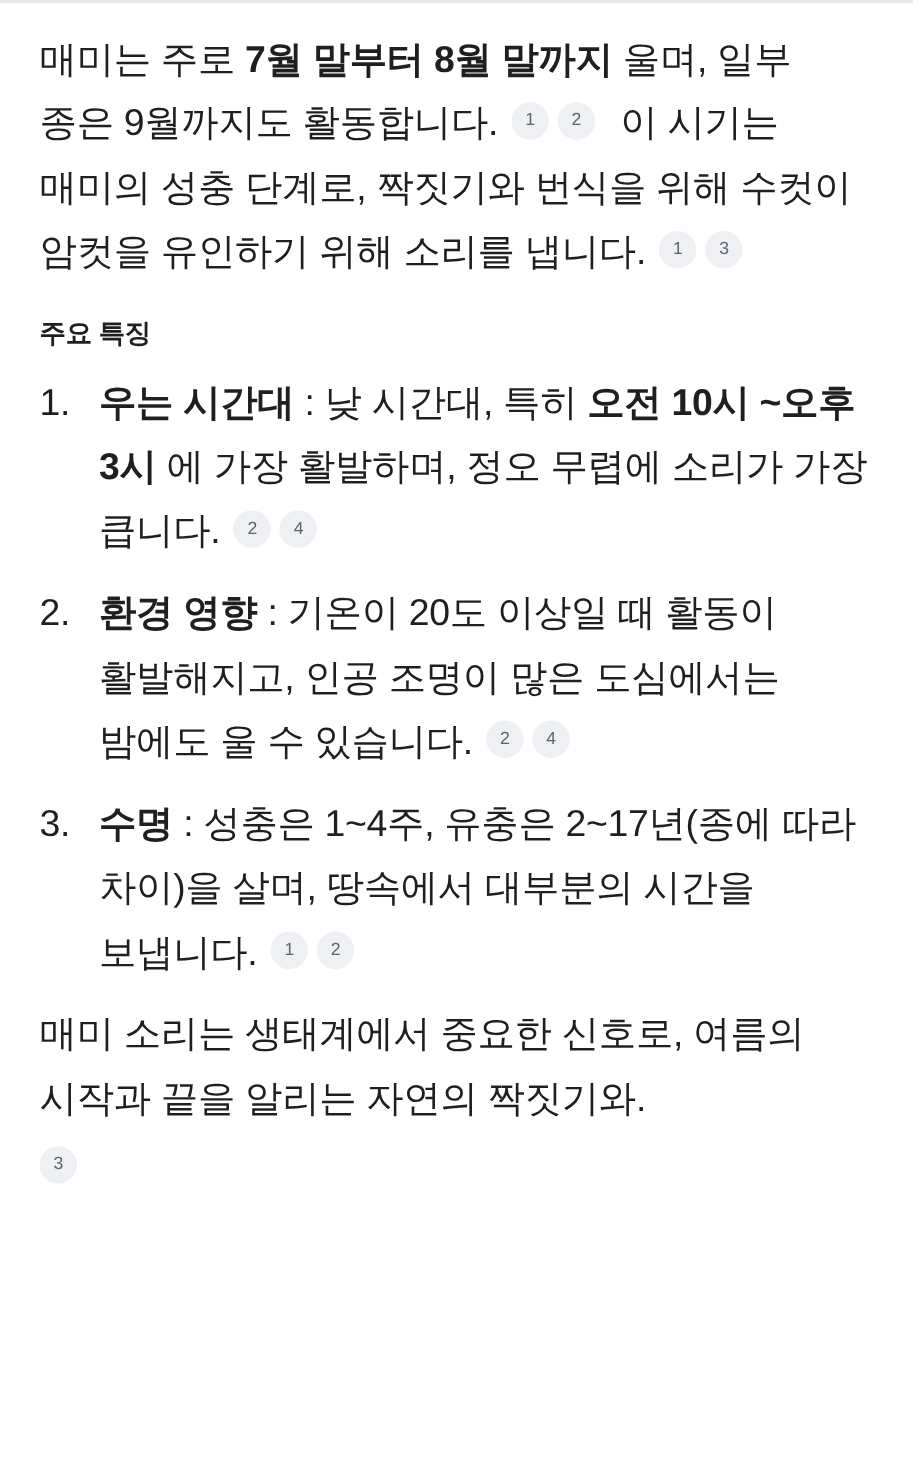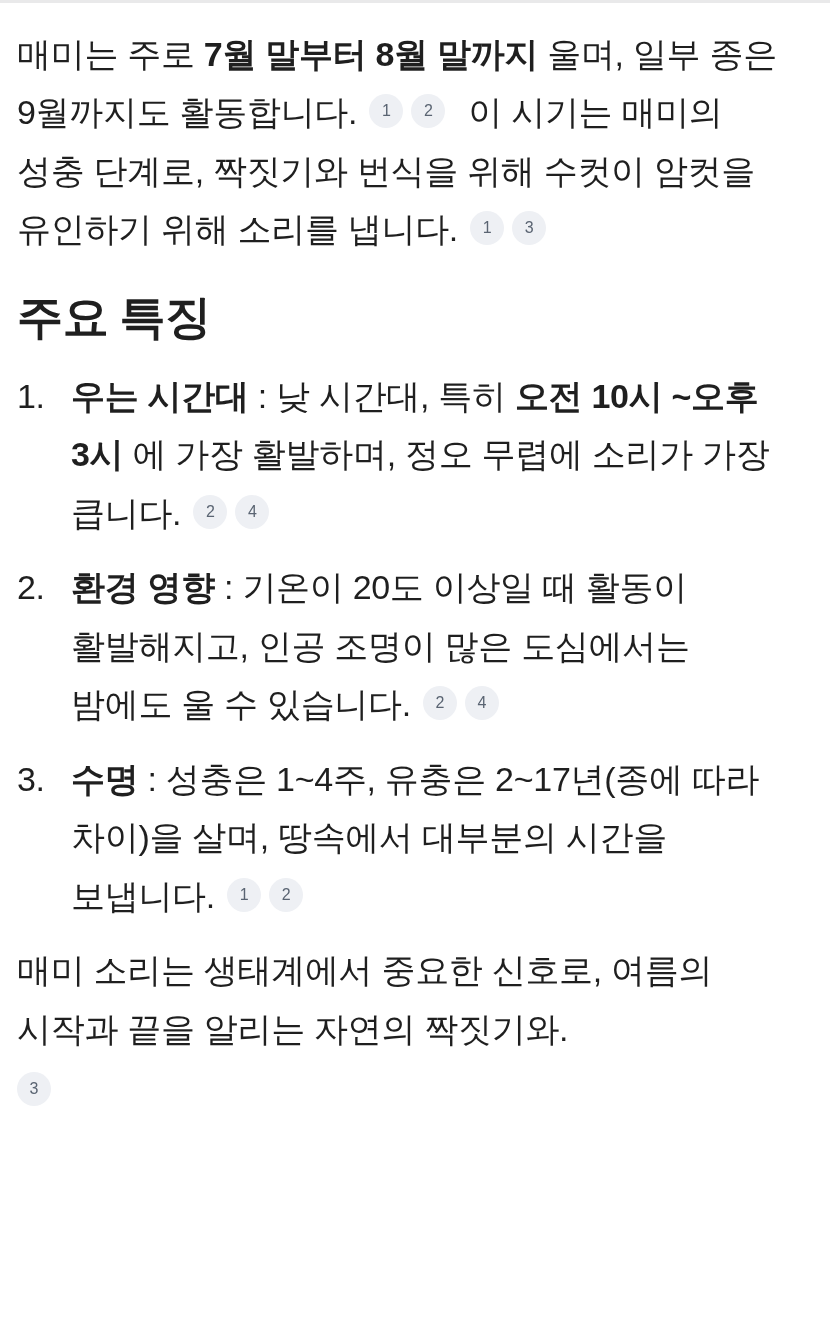--- a/index.html
+++ b/index.html
@@ -10,43 +10,42 @@
   body {
     width: 830px;
     min-height: 1328px;
     font-family: "Liberation Sans", "DejaVu Sans", sans-serif;
     color: #1f1f1f;
     -webkit-font-smoothing: antialiased;
   }
   .page {
     width: 826px;
     box-sizing: border-box;
-    padding: 22px 36px 40px 17px;
+    padding: 22px 36px 40px 36px;
   }
   .topline {
     height: 3px;
     background: #e9e9ea;
     width: 100%;
   }
   p.para {
     font-size: 34px;
     line-height: 1.72;
     margin: 0 0 10px 0;
     letter-spacing: -0.3px;
     word-break: keep-all;
   }
   .bold {
     font-weight: 700;
   }
   h2.section-title {
-    font-size: 46px;
+    font-size: 24px;
     font-weight: 700;
     margin: 28px 0 18px 0;
     letter-spacing: -0.3px;
-    font-family: Liberation Serif, serif;
   }
   ol.list {
     margin: 0 0 14px 0;
     padding: 0;
     list-style: none;
     counter-reset: item;
   }
   ol.list > li {
     position: relative;
     font-size: 34px;

